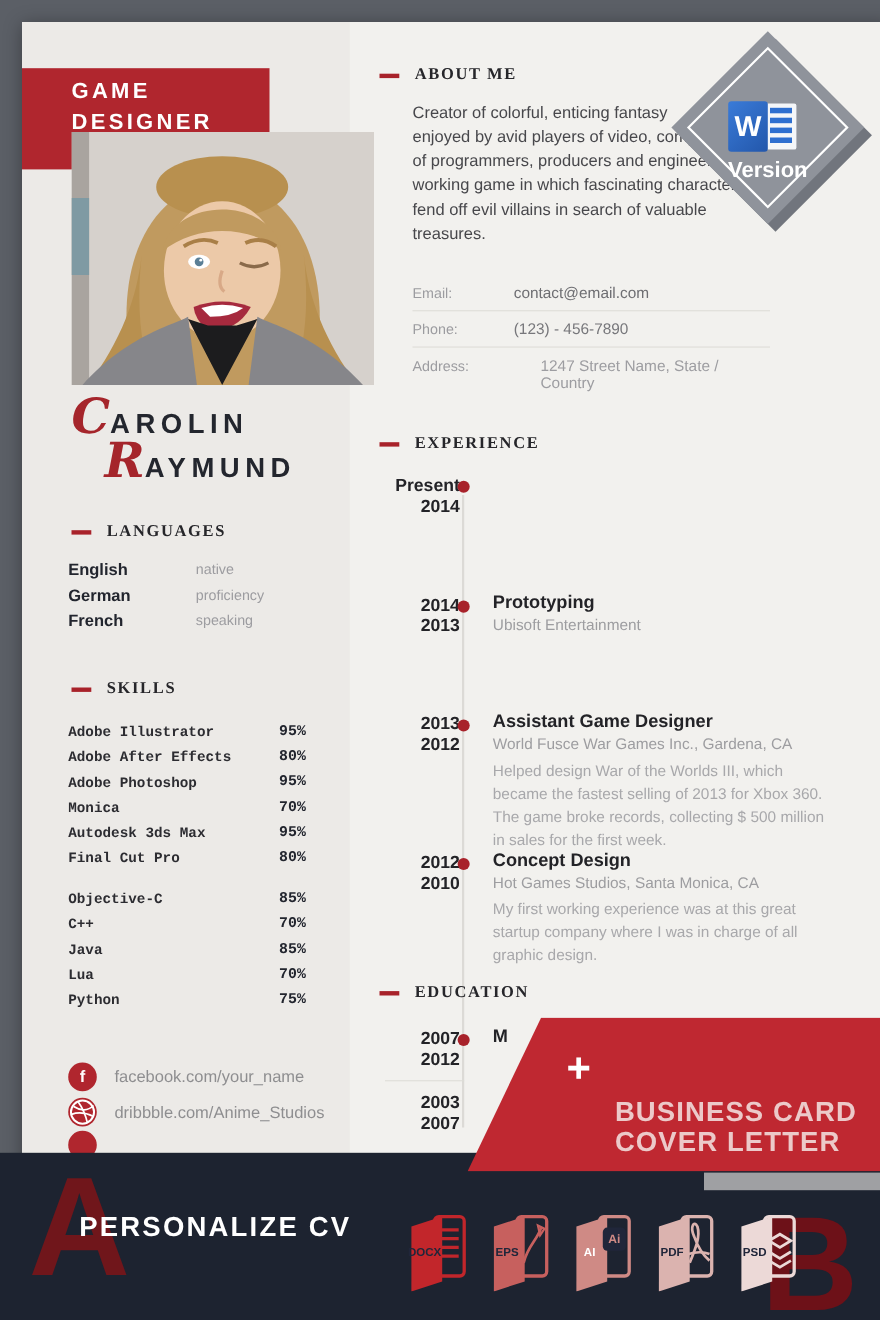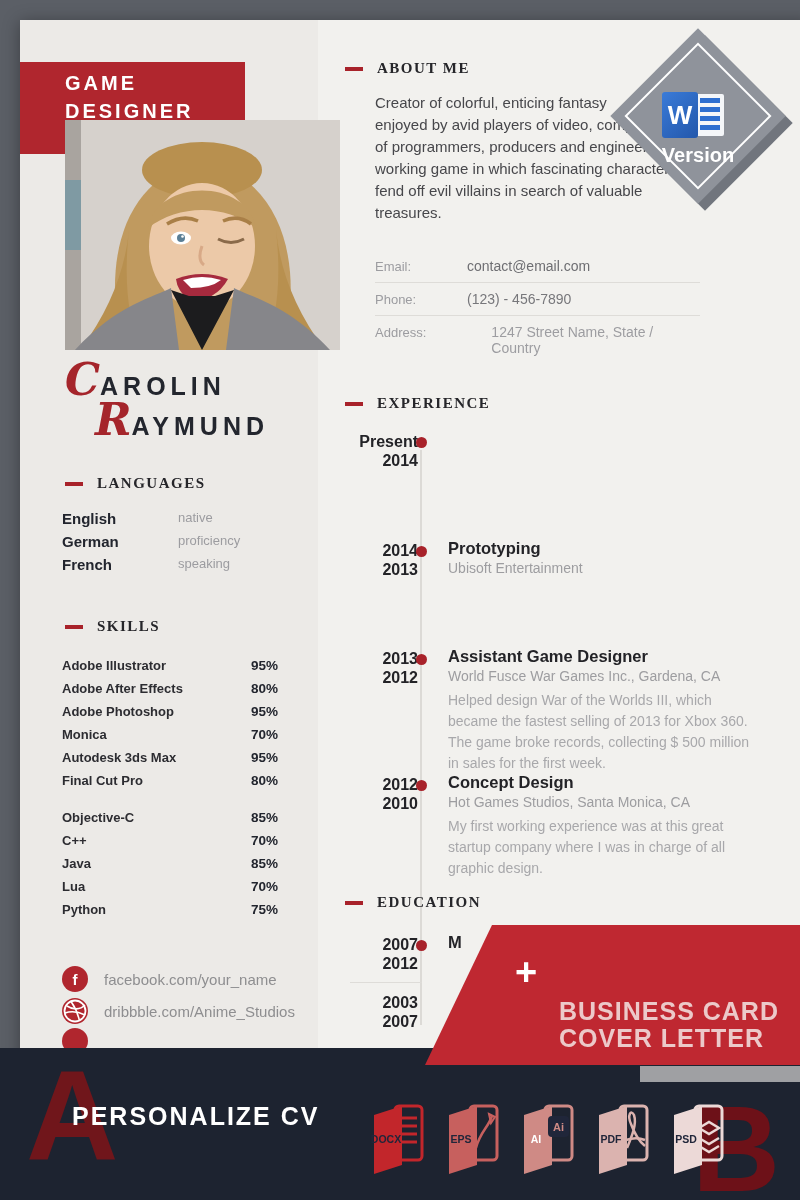--- a/index.html
+++ b/index.html
@@ -27,21 +27,21 @@
   
   .init{font-family:"DejaVu Serif",serif;font-style:italic;font-weight:bold;font-size:44px;color:#a5252b;line-height:1;}
   .name-rest{font-weight:bold;font-size:25px;letter-spacing:5px;color:#23262e;}
 
   
   .lang-row{position:absolute;left:42px;display:flex;width:240px;align-items:flex-start;}
   .lang-name{width:116px;font-weight:bold;font-size:15px;color:#22252e;}
   .lang-level{font-size:13px;color:var(--gray);}
 
   
-  .skill-row{position:absolute;left:42px;width:216px;display:flex;justify-content:space-between;align-items:center;}
+  .skill-row{position:absolute;left:42px;width:216px;display:flex;justify-content:space-between;align-items:center;font-family:Liberation Mono, monospace;}
   .skill-name{font-size:13px;font-weight:bold;color:#2c2c31;}
   .skill-val{font-size:13.5px;font-weight:bold;color:#22252e;}
 
   
   .soc-row{position:absolute;left:42px;display:flex;align-items:center;gap:16px;}
   .soc-ic{width:26px;height:26px;border-radius:50%;background:var(--red);color:#fff;display:flex;align-items:center;justify-content:center;font-weight:bold;font-size:15px;}
   .soc-txt{font-size:15px;color:#8e8e90;}
 
   
   .about-line{font-size:15px;line-height:22px;color:#47474b;white-space:nowrap;}

